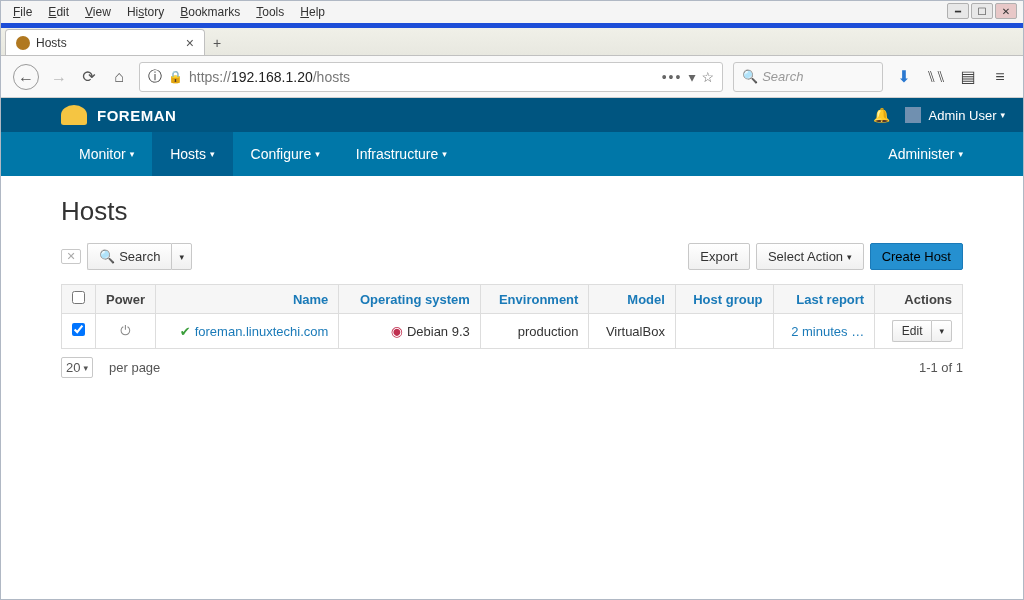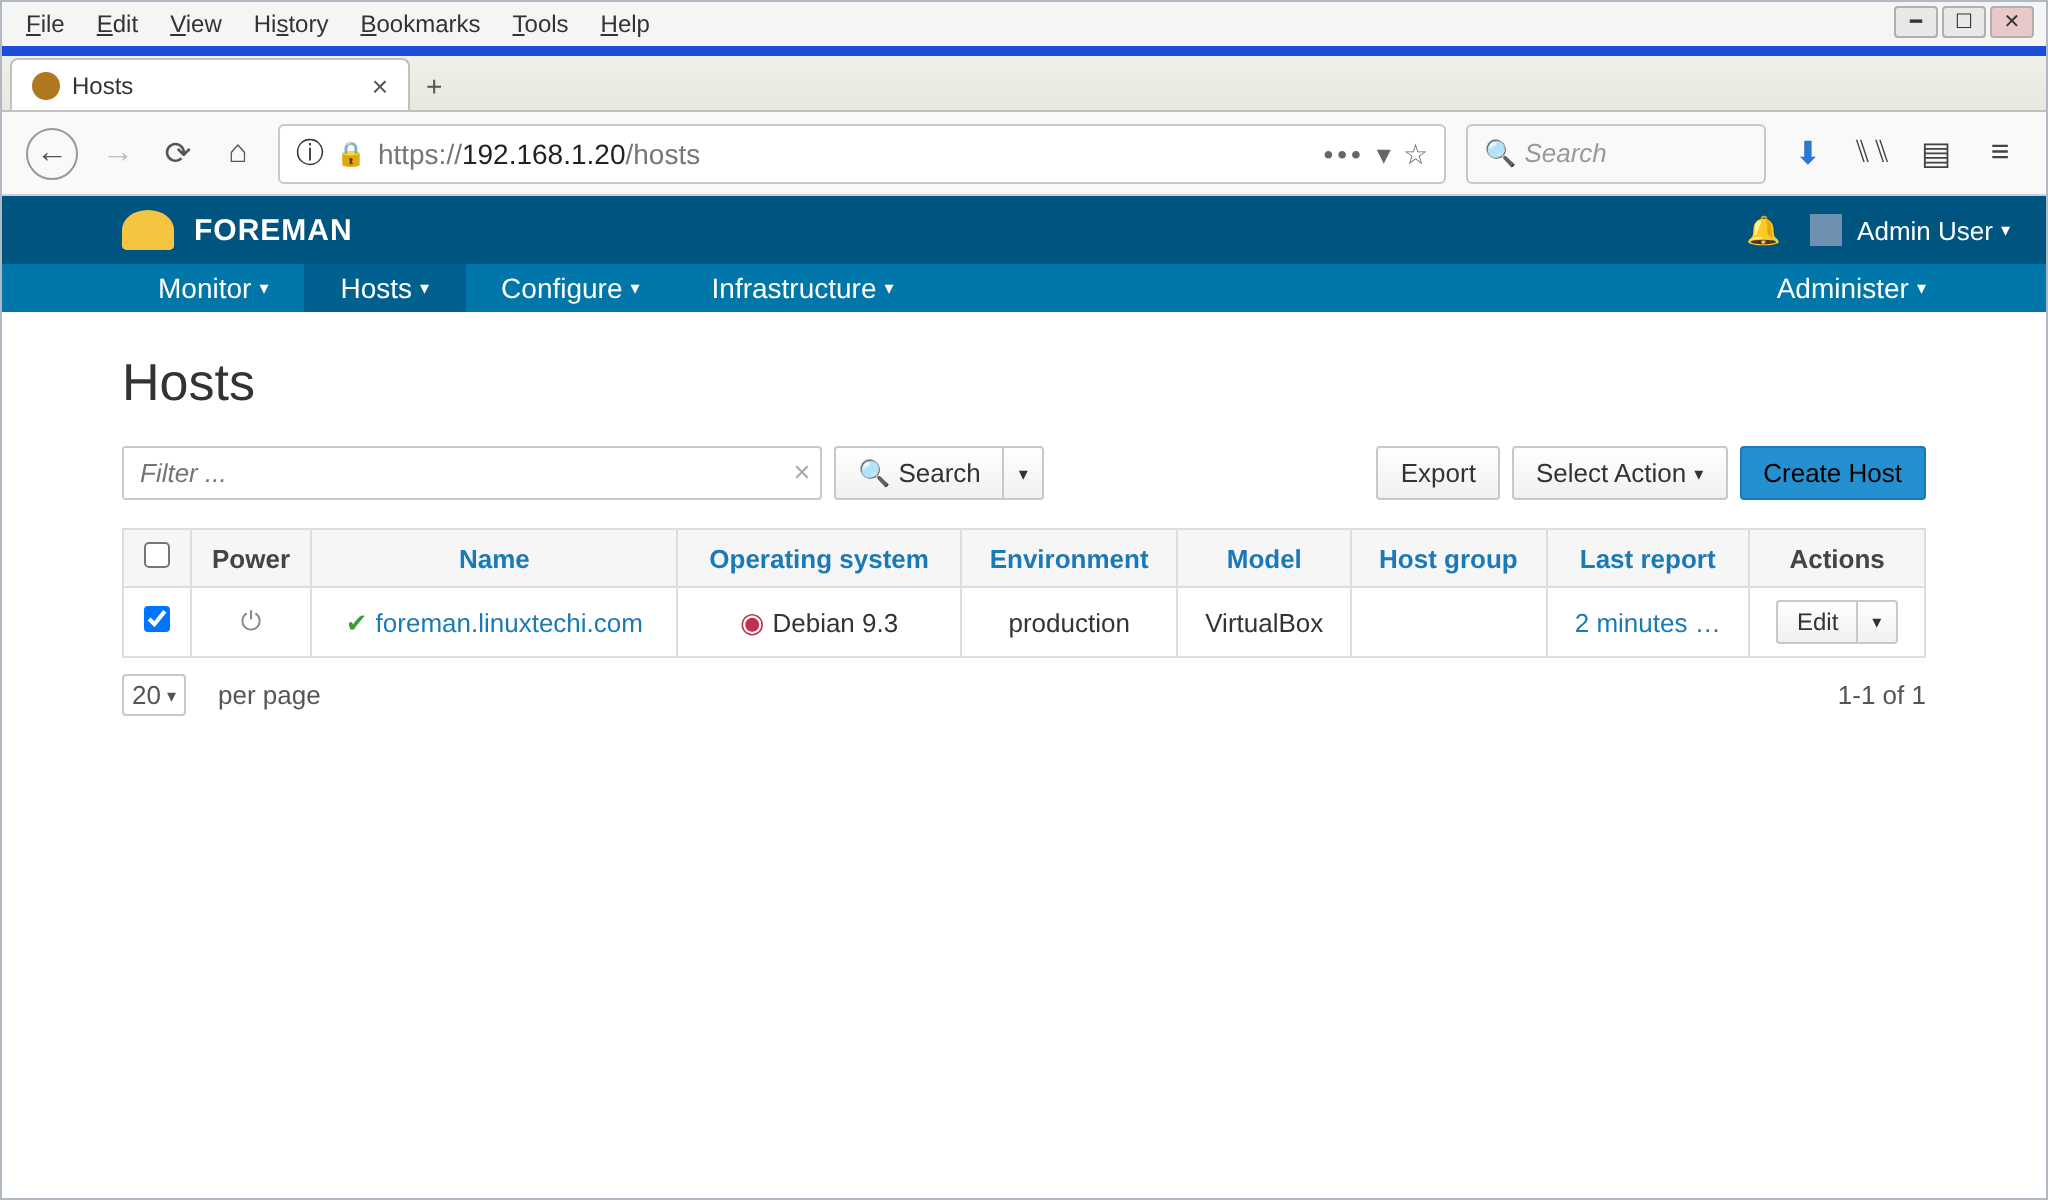--- a/index.html
+++ b/index.html
@@ -29,38 +29,38 @@
 .searchbar-icon { font-style: normal; color: #666; }
 .toolbar-icon { width: 22px; height: 22px; display: flex; align-items: center; justify-content: center; color: #444; font-size: 16px; }
 .app-header { background: #005580; color: #fff; display: flex; align-items: center; padding: 0 18px 0 60px; height: 34px; }
 .brand { display: flex; align-items: center; gap: 8px; font-weight: bold; font-size: 15px; letter-spacing: 0.5px; }
 .brand-icon { width: 26px; height: 20px; background: #f5c542; border-radius: 50% 50% 10% 10%; margin-right: 2px; }
 .header-right { margin-left: auto; display: flex; align-items: center; gap: 14px; font-size: 13px; }
 .bell { font-size: 14px; }
 .avatar { width: 16px; height: 16px; background: #7090b0; display: inline-block; vertical-align: middle; margin-right: 4px; }
 .user-dd { display: flex; align-items: center; gap: 4px; }
 .chev { font-size: 9px; }
-.app-nav { background: #0077a8; color: #fff; display: flex; align-items: stretch; padding: 0 0 0 60px; height: 24px; }
+.app-nav { background: #0077a8; color: #fff; display: flex; align-items: stretch; padding: 0 0 0 60px; height: 44px; }
 .nav-item { padding: 0 18px; display: flex; align-items: center; gap: 4px; font-size: 14px; cursor: pointer; }
 .nav-item.active { background: #006090; }
 .nav-right { margin-left: auto; padding-right: 60px; }
 .page { padding: 20px 60px; }
 .page-title { font-size: 26px; font-weight: 300; color: #333; margin-bottom: 16px; }
 .toolbar-row { display: flex; align-items: center; gap: 6px; margin-bottom: 14px; }
 .filter-wrap { display: flex; border: 1px solid #c8c8c8; border-radius: 2px; flex: 0 0 auto; }
 .filter-input { width: 330px; border: none; padding: 5px 8px; font-size: 13px; font-style: italic; color: #999; outline: none; }
 .filter-clear { width: 18px; display: flex; align-items: center; justify-content: center; color: #aaa; font-size: 11px; }
 .btn { border: 1px solid #c8c8c8; background: linear-gradient(#fff,#f0f0f0); padding: 5px 11px; font-size: 13px; border-radius: 2px; cursor: pointer; display: flex; align-items: center; gap: 4px; }
 .btn-group { display: flex; }
 .btn-group .btn:first-child { border-radius: 2px 0 0 2px; border-right: none; }
 .btn-group .btn.dd { border-radius: 0 2px 2px 0; padding: 5px 7px; }
 .btn-primary { background: #2590d0; border-color: #1a7ab8; color: #000000; }
 .spacer { flex: 1; }
 table { width: 100%; border-collapse: collapse; border: 1px solid #ddd; font-size: 13px; }
-th, td { border: 1px solid #ddd; padding: 6px 10px; text-align: center; }
+th, td { border: 1px solid #ddd; padding: 6px 10px; text-align: right; }
 th { background: #f6f6f6; font-weight: bold; color: #444; }
 th.link, td.link { color: #1a7ab8; }
 .checkbox-cell { width: 32px; text-align: center; }
 .power-cell { width: 56px; text-align: center; color: #888; }
 .status-ok { color: #3b9e3b; margin-right: 4px; font-size: 13px; }
 .os-icon { color: #c03050; margin-right: 4px; font-size: 14px; }
 .edit-group { display: inline-flex; }
 .edit-group .btn { padding: 3px 9px; font-size: 12px; }
 .pager-row { display: flex; align-items: center; margin-top: 8px; font-size: 13px; color: #555; }
 .per-page-sel { border: 1px solid #c8c8c8; padding: 2px 4px; margin-right: 16px; display: inline-flex; align-items: center; gap: 3px; border-radius: 2px; }
@@ -155,21 +155,20 @@
       <span>Administer</span> 
       <span class="chev">▾</span>
     </div>
 </div>
 
 <div class="page">
   <h1 class="page-title">Hosts</h1>
 
   <div class="toolbar-row">
     <div class="filter-wrap">
-      <input class="filter-input" placeholder="Filter ..." style="">
       <span class="filter-clear">✕</span>
     </div>
     <div class="btn-group">
       <div class="btn">🔍 <span>Search</span></div>
       <div class="btn dd">
           <span class="chev">▾</span>
         </div>
     </div>
     <div class="spacer"></div>
     <div class="btn">Export</div>

